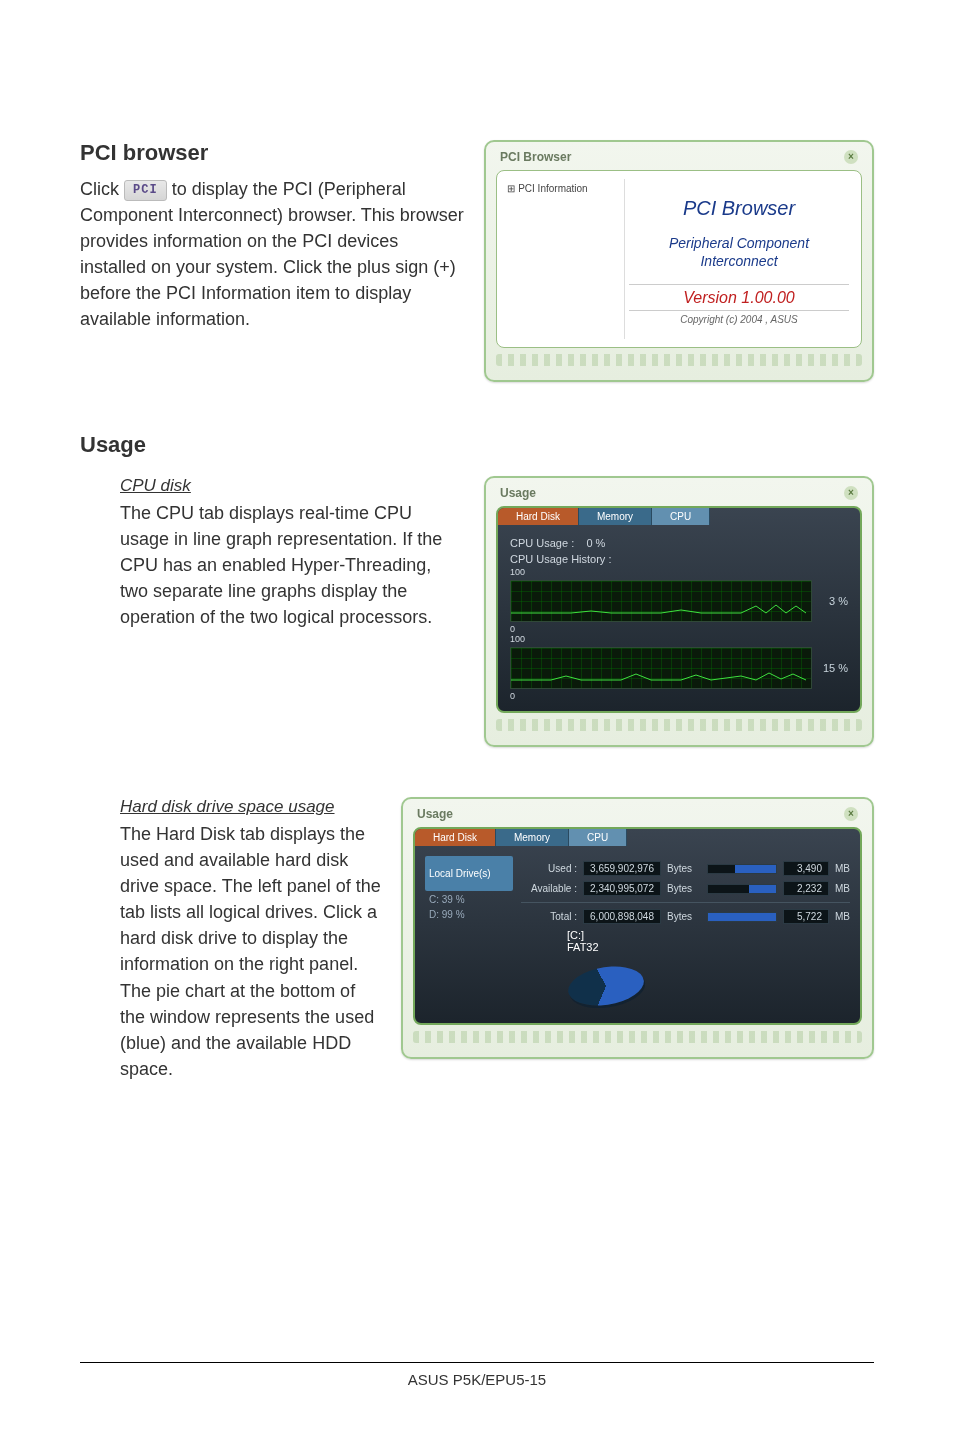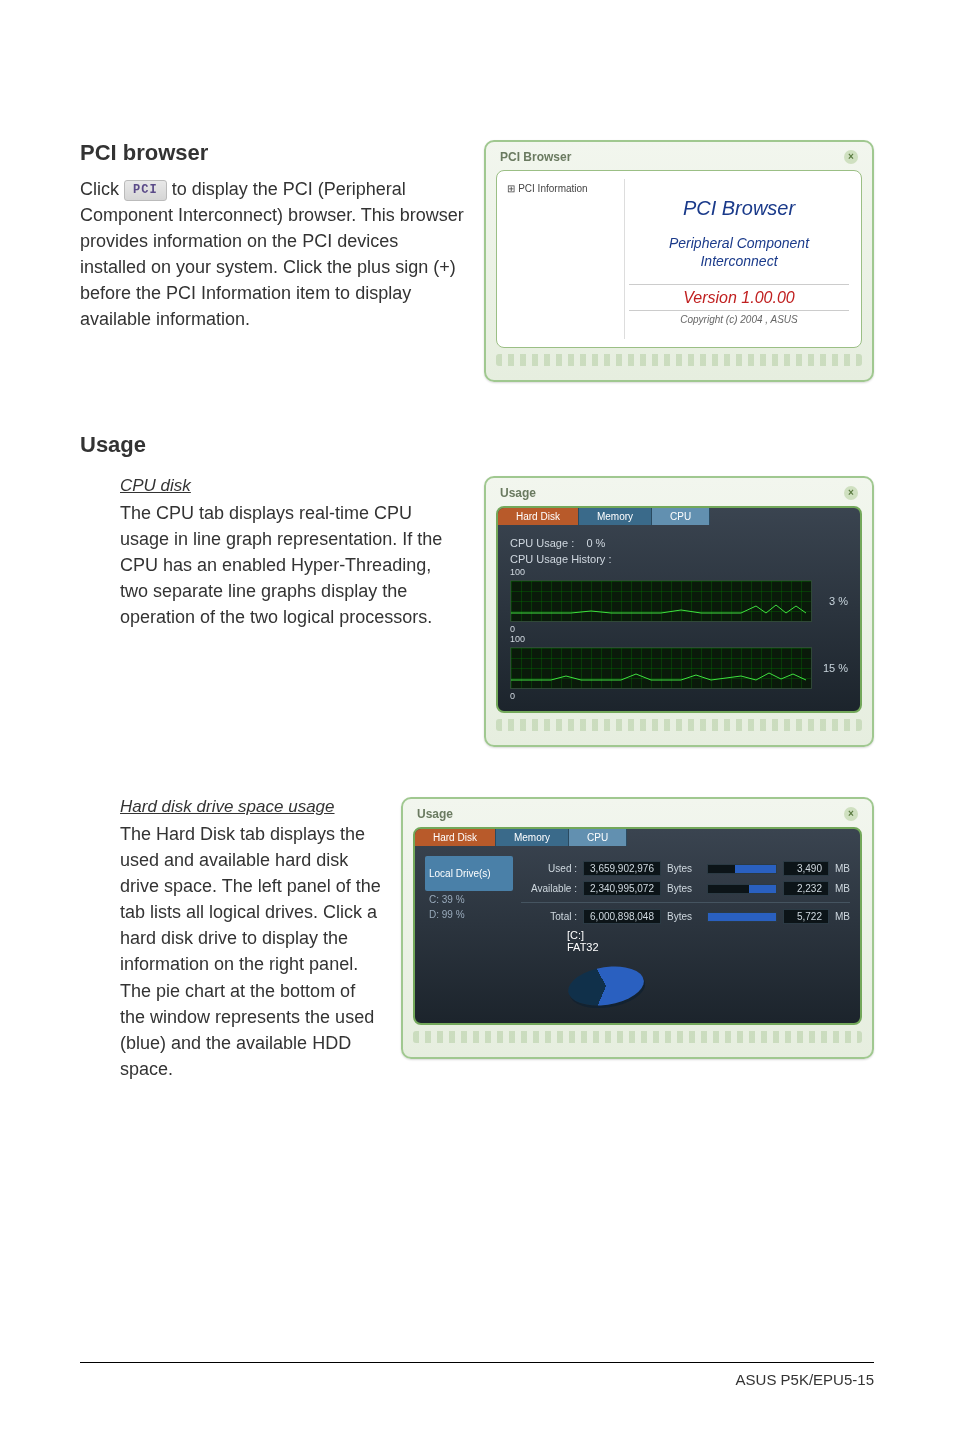--- a/index.html
+++ b/index.html
@@ -152,21 +152,21 @@
     background: conic-gradient(#2a60c0 0 216deg, #10304a 216deg 360deg);
     transform: scaleY(0.68) rotate(-20deg);
     margin-top:6px; margin-left:46px;
     box-shadow: 0 4px 0 #132230;
   }
   .drive-label { color:#fff; font-size:11px; margin-left:46px; margin-top:2px; }
   hr.sep { border:none; border-top:1px solid #455460; margin:6px 0; }
   
   .page-footer {
     position:absolute; left:80px; right:80px; bottom:50px;
-    display:flex; justify-content:flex-end;
+    display:flex; justify-content:center;
     font-size:15px; color:#333;
     border-top:1px solid #000; padding-top:8px;
   }
 </style>
 </head>
 <body>
 
 <div class="row" style="margin-bottom:50px;">
   <div class="col-left">
     <div class="section-title">PCI browser</div>

